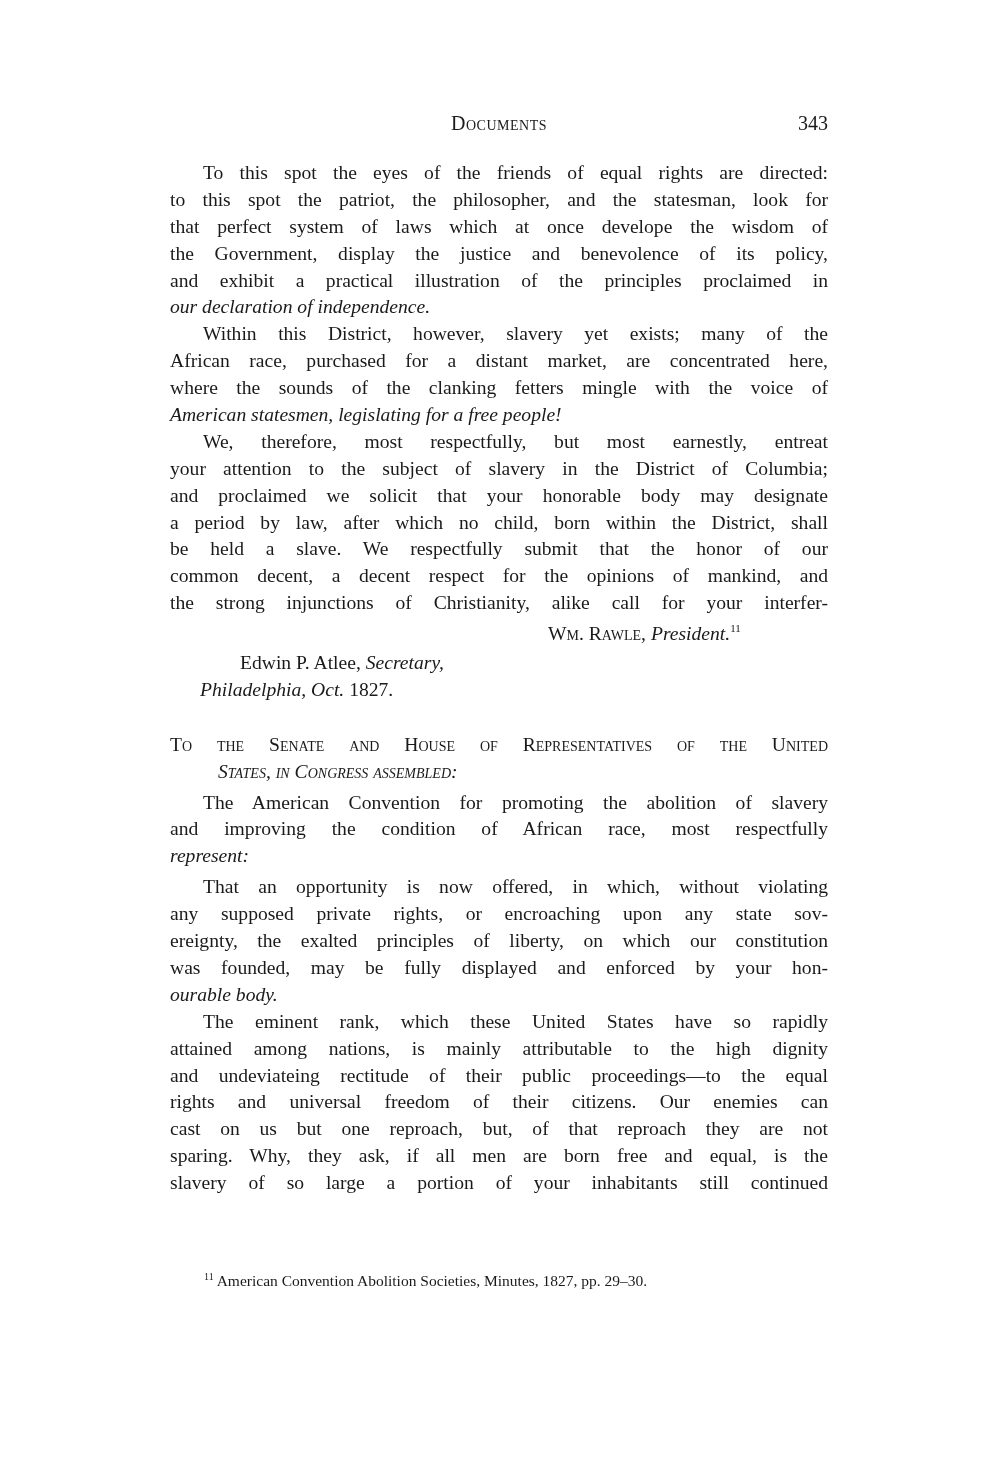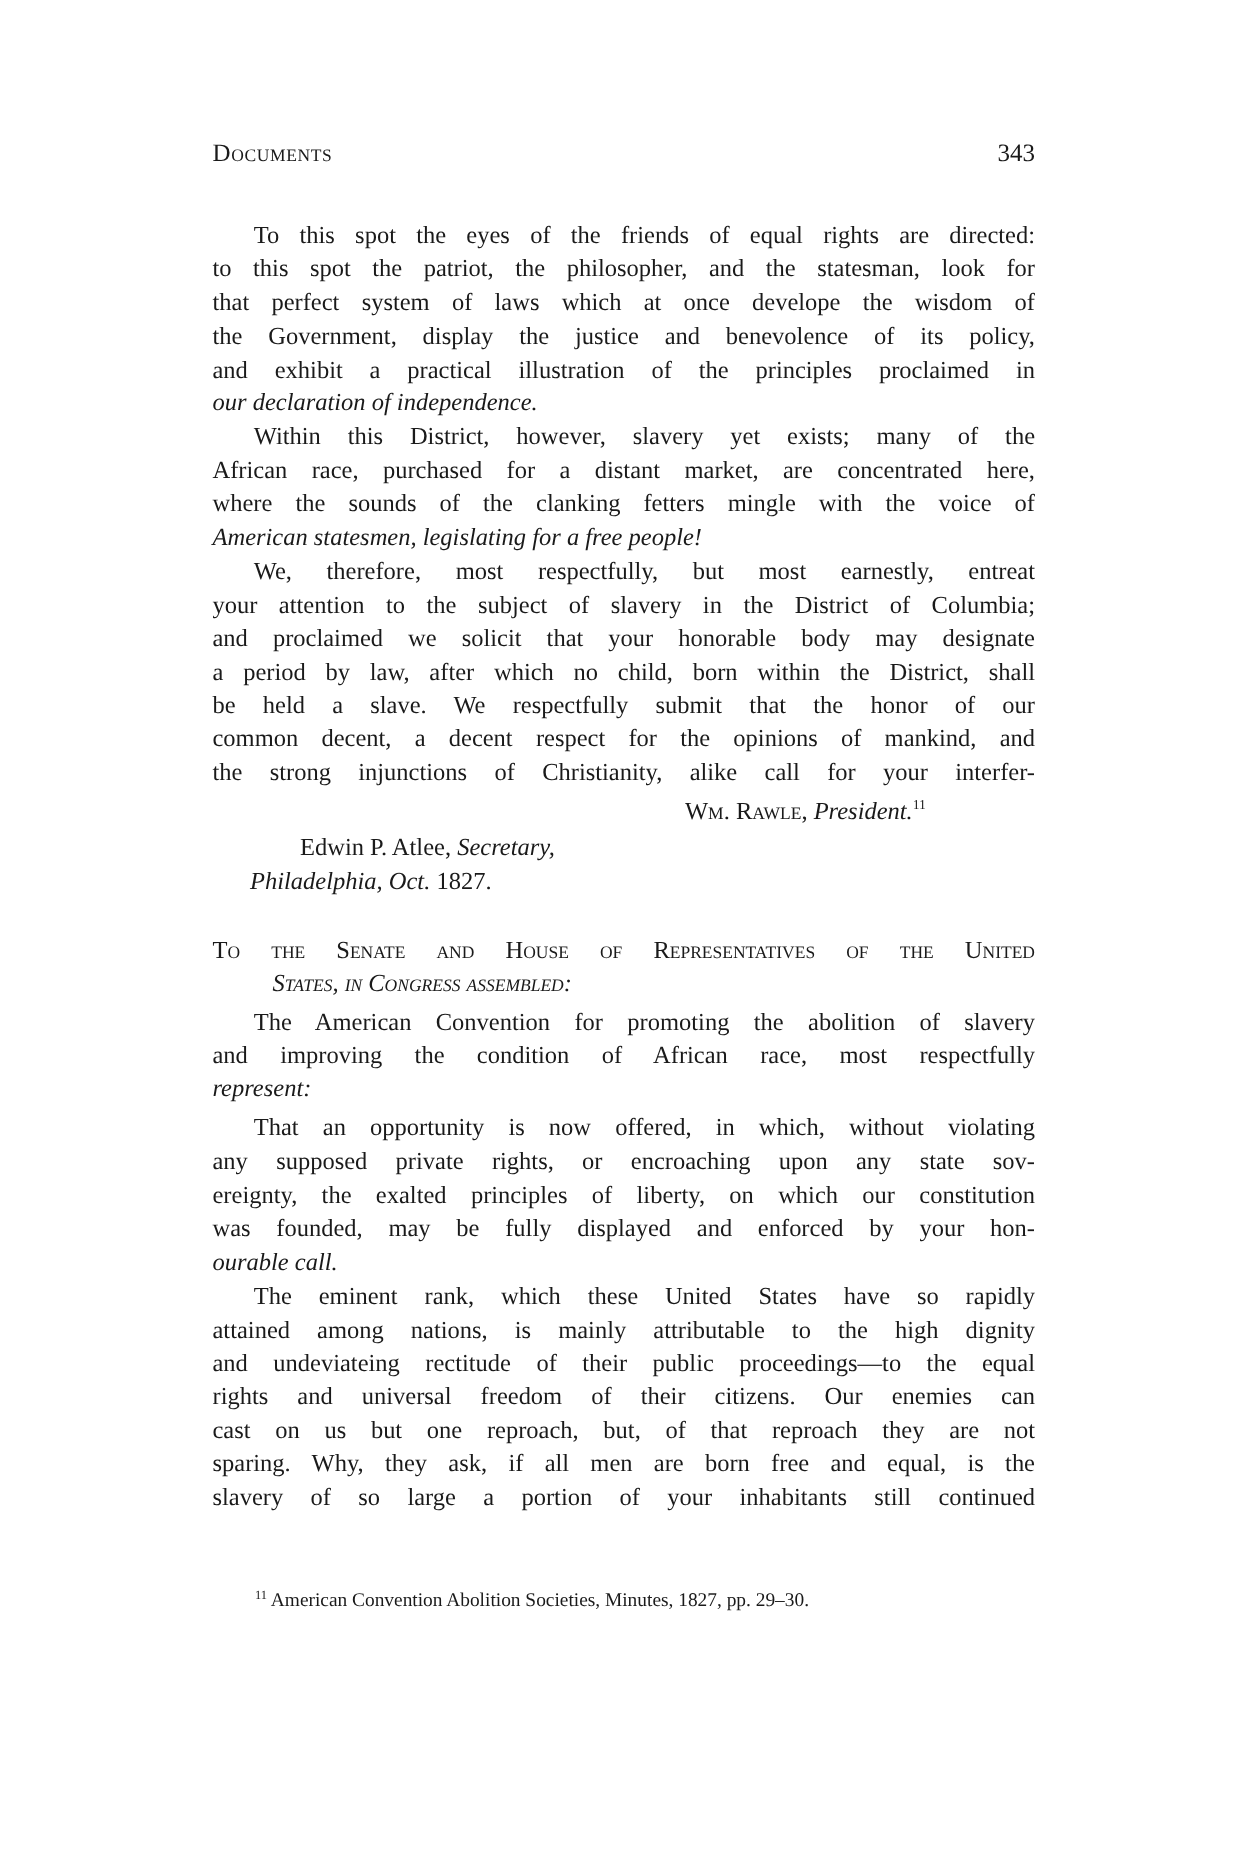--- a/index.html
+++ b/index.html
@@ -1,22 +1,22 @@
 <!DOCTYPE html>
 <html><head>
 <meta charset="utf-8">
 <style>
   html, body { margin: 0; padding: 0; background: #ffffff; }
   body { width: 1000px; height: 1481px; position: relative; overflow: hidden;
          font-family: "Liberation Serif", "DejaVu Serif", serif; color: #1a1a1a; }
   .page { position: absolute; left: 170px; top: 0; width: 658px; }
   .running-head { position: absolute; top: 112px; left: 0; width: 658px; height: 30px; font-size: 20px; }
-  .running-title { position: absolute; left: 0; width: 658px; font-variant: small-caps; letter-spacing: 0.5px; }
+  .running-title { position: absolute; left: 0; width: 658px; text-align: center; font-variant: small-caps; letter-spacing: 0.5px; }
   .page-number { position: absolute; right: 0; }
-  .body-text { position: absolute; top: 176px; left: 0; width: 658px; font-size: 19.6px; line-height: 26.9px; text-align: justify; }
+  .body-text { position: absolute; top: 160px; left: 0; width: 658px; font-size: 19.6px; line-height: 26.9px; text-align: justify; }
   .line { display: block; white-space: nowrap; text-align-last: justify; text-align: justify; height: 26.9px; }
   .line.last { text-align-last: left; font-style: italic; }
   .indent { text-indent: 33px; }
   .sig-right { display: block; padding-left: 378px; height: 26.9px; white-space: nowrap; margin-top: 4px; }
   .sig-left1 { display: block; padding-left: 70px; height: 26.9px; white-space: nowrap; margin-top: 2px; }
   .sig-left2 { display: block; padding-left: 30px; height: 26.9px; white-space: nowrap; }
   .heading { display: block; margin-top: 28px; }
   .sc { font-variant: small-caps; }
   .hang { padding-left: 48px; }
   i { }
@@ -90,21 +90,21 @@
       <span class="line">and improving the condition of African race, most respectfully</span>
       <span class="line last">represent:</span>
     </div>
     <span class="spacer"></span>
 
     <div>
       <span class="line indent">That an opportunity is now offered, in which, without violating</span>
       <span class="line">any supposed private rights, or encroaching upon any state sov-</span>
       <span class="line">ereignty, the exalted principles of liberty, on which our constitution</span>
       <span class="line">was founded, may be fully displayed and enforced by your hon-</span>
-      <span class="line last">ourable call.</span>
+      <span class="line last">ourable body.</span>
     </div>
 
     <div>
       <span class="line indent">The eminent rank, which these United States have so rapidly</span>
       <span class="line">attained among nations, is mainly attributable to the high dignity</span>
       <span class="line">and undeviateing rectitude of their public proceedings—to the equal</span>
       <span class="line">rights and universal freedom of their citizens.  Our enemies can</span>
       <span class="line">cast on us but one reproach, but, of that reproach they are not</span>
       <span class="line">sparing.  Why, they ask, if all men are born free and equal, is the</span>
       <span class="line">slavery of so large a portion of your inhabitants still continued</span>

